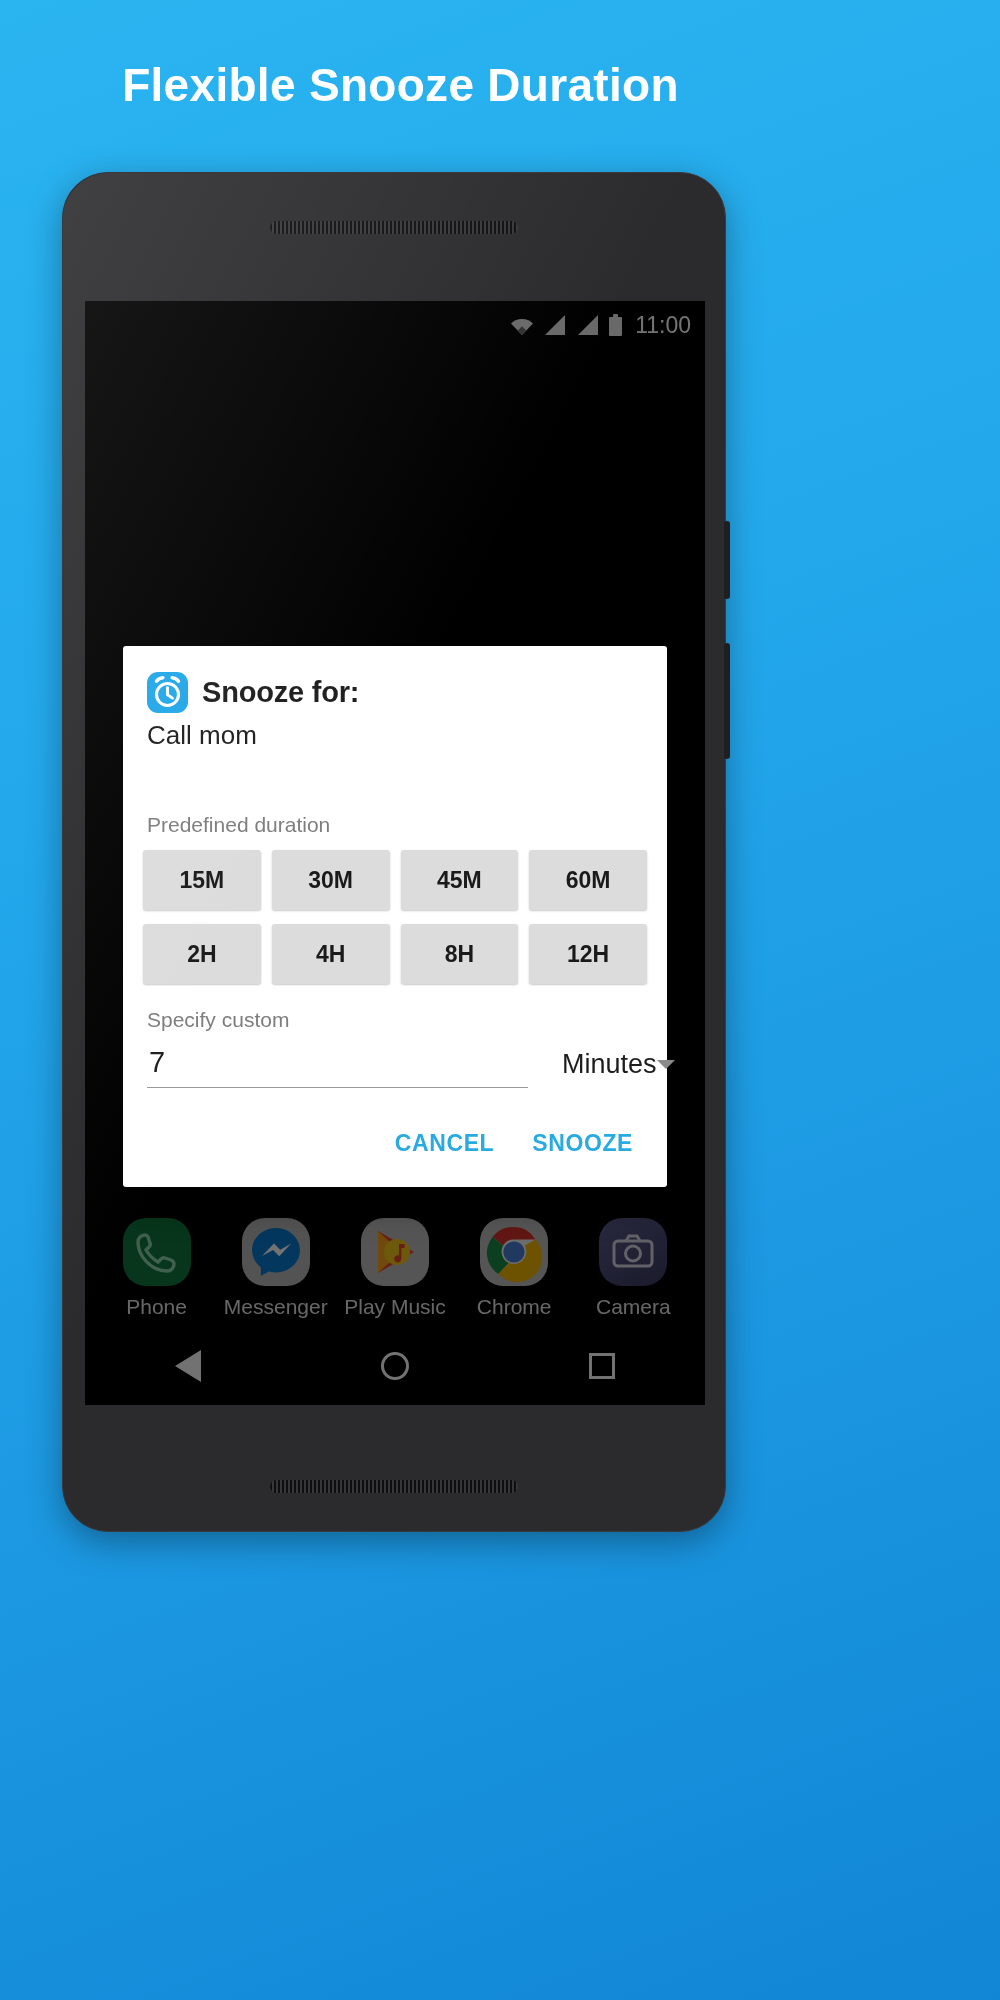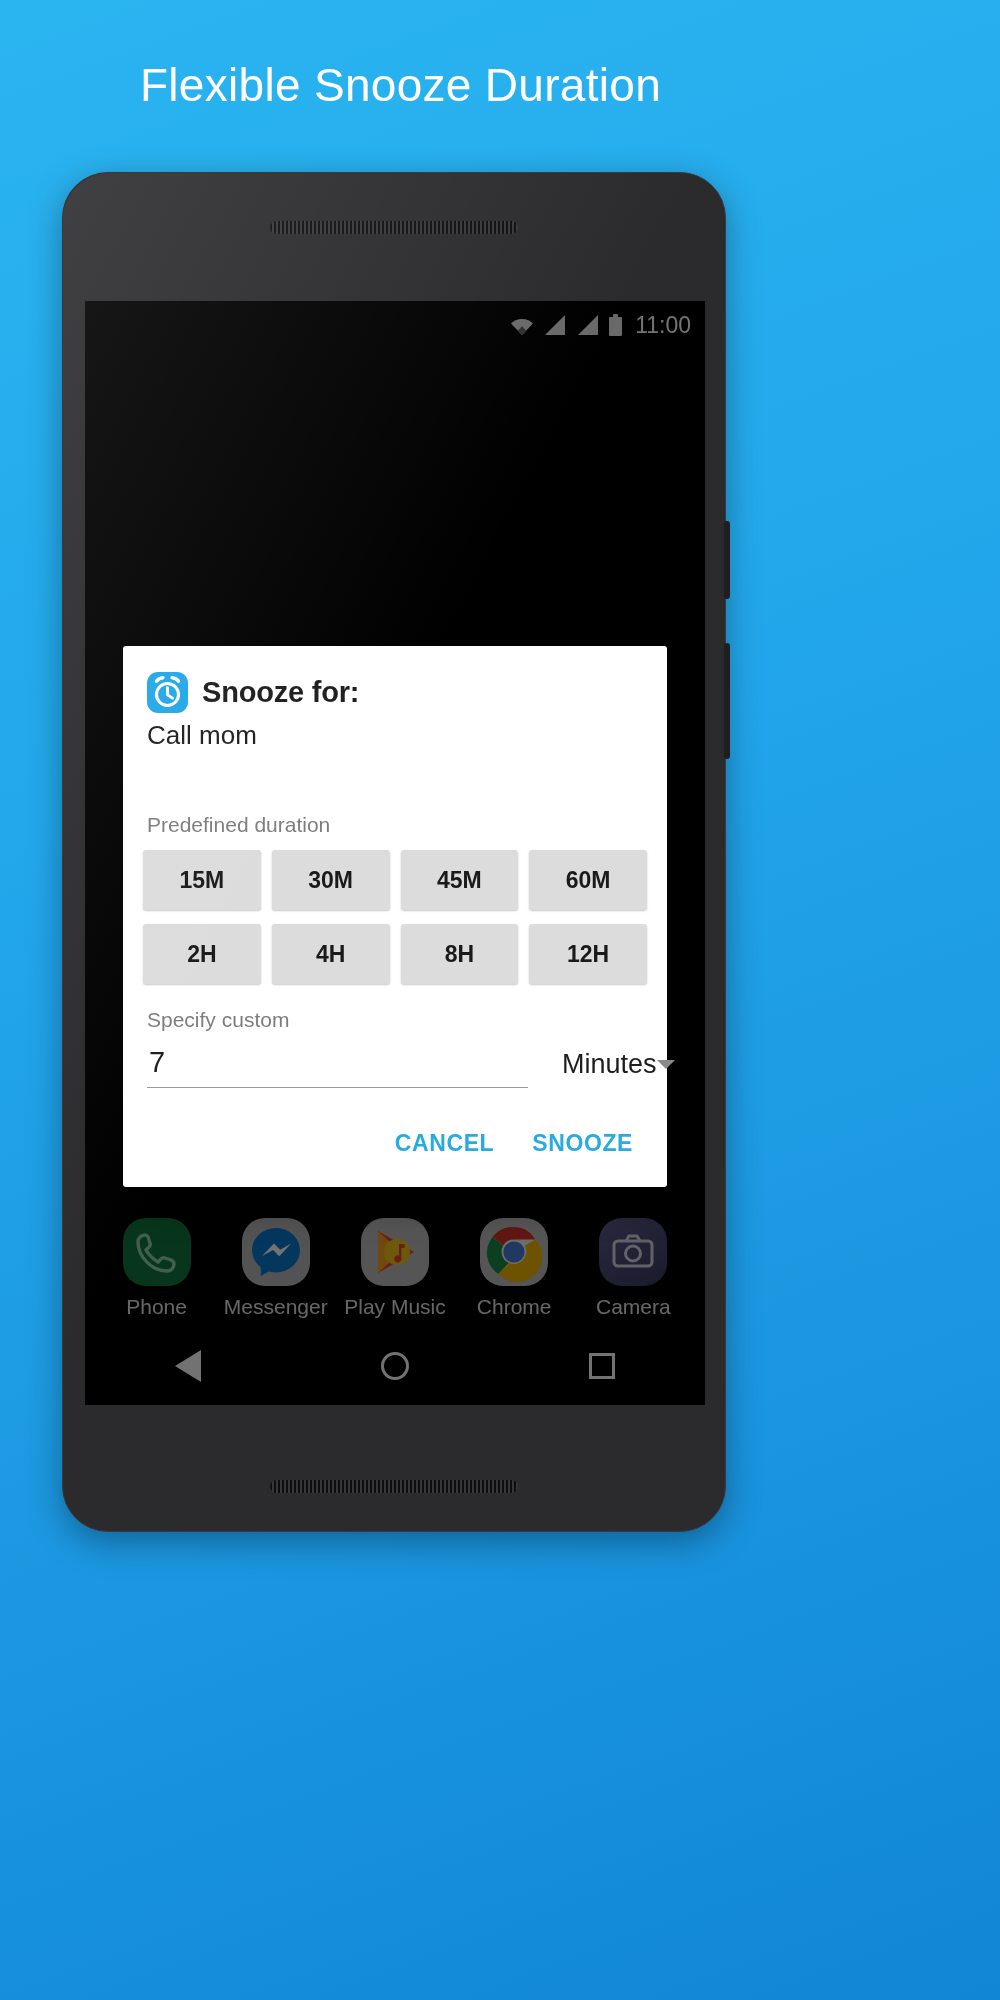--- a/index.html
+++ b/index.html
@@ -13,21 +13,21 @@
     position: relative;
   }
 
   
   .headline {
     position: absolute;
     top: 58px; left: 0; width: 801px;
     text-align: center;
     color: #ffffff;
     font-size: 46px;
-    font-weight: 400;
+    font-weight: 700;
     letter-spacing: 0.3px;
   }
 
   
   .phone {
     position: absolute;
     left: 62px; top: 172px;
     width: 664px; height: 1360px;
     background: #2b2b2d;
     border-radius: 46px;

